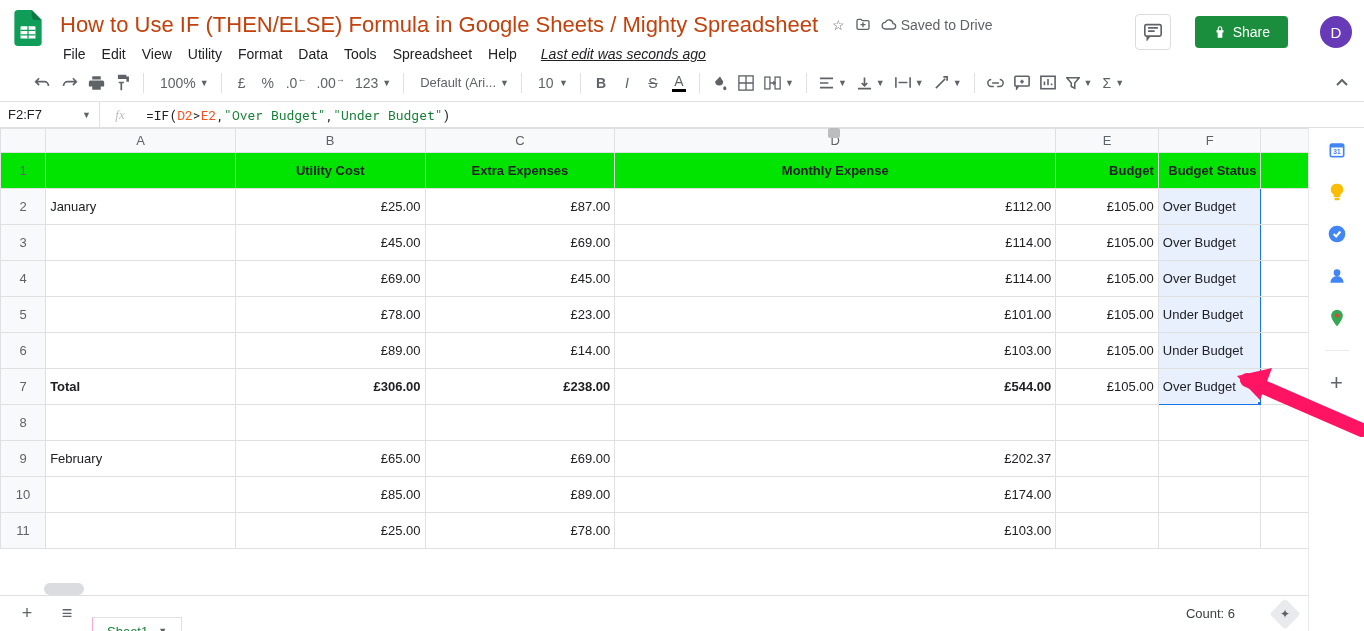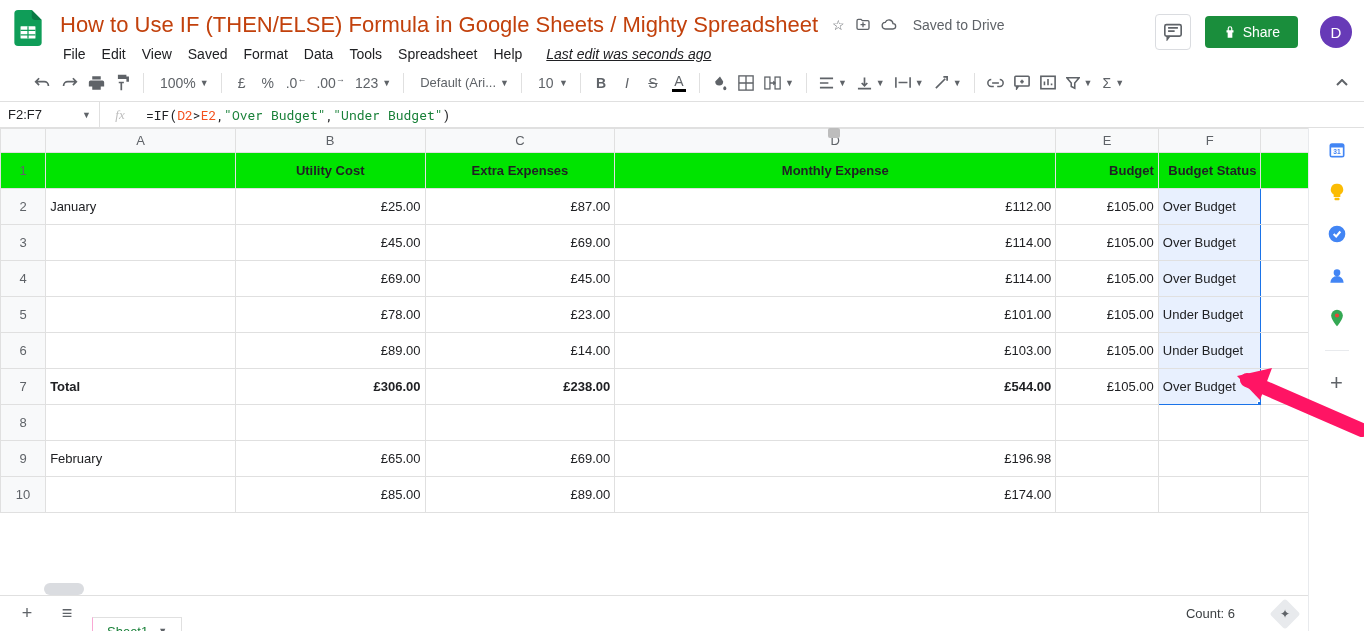--- a/index.html
+++ b/index.html
@@ -5,25 +5,25 @@
 * { box-sizing: border-box; margin: 0; padding: 0; }
 body { font-family: Arial, "Google Sans", Roboto, sans-serif; font-size: 13px; color: #202124; overflow: hidden; background: #fff; width: 1364px; height: 631px; position: relative; }
 .titlebar { display: flex; align-items: flex-start; padding: 8px 12px 0 8px; height: 64px; }
 .logo { width: 40px; height: 40px; display: flex; align-items: center; justify-content: center; margin-right: 8px; }
 .logo svg { width: 28px; height: 36px; }
 .title-area { flex: 1; padding-top: 2px; }
 .title-row { display: flex; align-items: center; gap: 10px; }
 .doc-title { font-size: 22px; color: #c2410c; padding: 2px 4px; }
 .title-icons { display: flex; gap: 10px; color: #5f6368; align-items: center; }
 .title-icons span, .title-icons .save-status { font-size: 14px; }
-.save-status { display: flex; align-items: center; gap: 16px; color: #5f6368; font-size: 13px; }
+.save-status { display: flex; align-items: center; gap: 4px; color: #5f6368; font-size: 13px; }
 .menubar { display: flex; gap: 2px; margin-top: 2px; align-items: center; }
 .menubar span { padding: 4px 7px; font-size: 14px; color: #202124; border-radius: 4px; cursor: pointer; }
 .last-edit { color: #5f6368; text-decoration: underline; margin-left: 8px; font-size: 14px; font-style: italic; }
-.right-buttons { display: flex; align-items: center; gap: 14px; padding-top: 6px; }
+.right-buttons { display: flex; align-items: center; gap: 24px; padding-top: 6px; }
 .comment-btn { width: 36px; height: 36px; border: 1px solid #dadce0; border-radius: 4px; display: flex; align-items: center; justify-content: center; color: #5f6368; cursor: pointer; }
 .share-btn { background: #1a8e3c; color: #fff; border-radius: 4px; padding: 8px 18px; font-size: 14px; font-weight: 500; display: flex; align-items: center; gap: 6px; cursor: pointer; }
 .avatar { width: 32px; height: 32px; border-radius: 50%; background: #673ab7; color: #fff; display: flex; align-items: center; justify-content: center; font-size: 15px; margin-left: 8px; cursor: pointer; }
 .toolbar { height: 38px; border-bottom: 1px solid #e0e0e0; display: flex; align-items: center; padding: 0 10px 0 30px; gap: 2px; color: #5f6368; }
 .tb-sep { width: 1px; height: 20px; background: #e0e0e0; margin: 0 6px; }
 .tb-item { min-width: 24px; height: 26px; display: flex; align-items: center; justify-content: center; padding: 0 4px; border-radius: 2px; cursor: pointer; font-size: 14px; }
 .tb-zoom { min-width: 58px; justify-content: space-between; padding: 0 4px 0 8px; }
 .tb-font { min-width: 90px; justify-content: space-between; padding: 0 4px 0 8px; font-size: 13px; }
 .tb-fontsize { min-width: 42px; justify-content: space-between; padding: 0 4px 0 8px; }
 .dd-arrow { font-size: 9px; color: #5f6368; margin-left: 4px; }
@@ -99,21 +99,21 @@
               <path d="M18 10a6 6 0 0 0-11.5-2A5 5 0 0 0 7 18h11a4 4 0 0 0 0-8z"></path>
             </svg>
           <span>Saved to Drive</span>
         </span>
       </div>
     </div>
     <div class="menubar">
       <span>File</span>
       <span>Edit</span>
       <span>View</span>
-      <span>Saved</span>
+      <span>Utility</span>
       <span>Format</span>
       <span>Data</span>
       <span>Tools</span>
       <span>Spreadsheet</span>
       <span>Help</span>
       <span class="last-edit">Last edit was seconds ago</span>
     </div>
   </div>
   <div class="right-buttons">
     <div class="comment-btn">
@@ -505,21 +505,21 @@
             <td>
               <div class="cell" style="justify-content: flex-start;">February</div>
             </td>
             <td>
               <div class="cell right">£65.00</div>
             </td>
             <td>
               <div class="cell right">£69.00</div>
             </td>
             <td>
-              <div class="cell right">£196.98</div>
+              <div class="cell right">£202.37</div>
             </td>
             <td>
               <div class="cell right"></div>
             </td>
             <td>
               <div class="cell" style="justify-content: flex-start;"></div>
             </td>
             <td></td>
           </tr>
           <tr class="data-row">
@@ -528,20 +528,42 @@
               <div class="cell" style="justify-content: flex-start;"></div>
             </td>
             <td>
               <div class="cell right">£85.00</div>
             </td>
             <td>
               <div class="cell right">£89.00</div>
             </td>
             <td>
               <div class="cell right">£174.00</div>
+            </td>
+            <td>
+              <div class="cell right"></div>
+            </td>
+            <td>
+              <div class="cell" style="justify-content: flex-start;"></div>
+            </td>
+            <td></td>
+          </tr>
+          <tr class="data-row">
+            <td class="row-hdr">11</td>
+            <td>
+              <div class="cell" style="justify-content: flex-start;"></div>
+            </td>
+            <td>
+              <div class="cell right">£25.00</div>
+            </td>
+            <td>
+              <div class="cell right">£78.00</div>
+            </td>
+            <td>
+              <div class="cell right">£103.00</div>
             </td>
             <td>
               <div class="cell right"></div>
             </td>
             <td>
               <div class="cell" style="justify-content: flex-start;"></div>
             </td>
             <td></td>
           </tr>
         </tbody>

